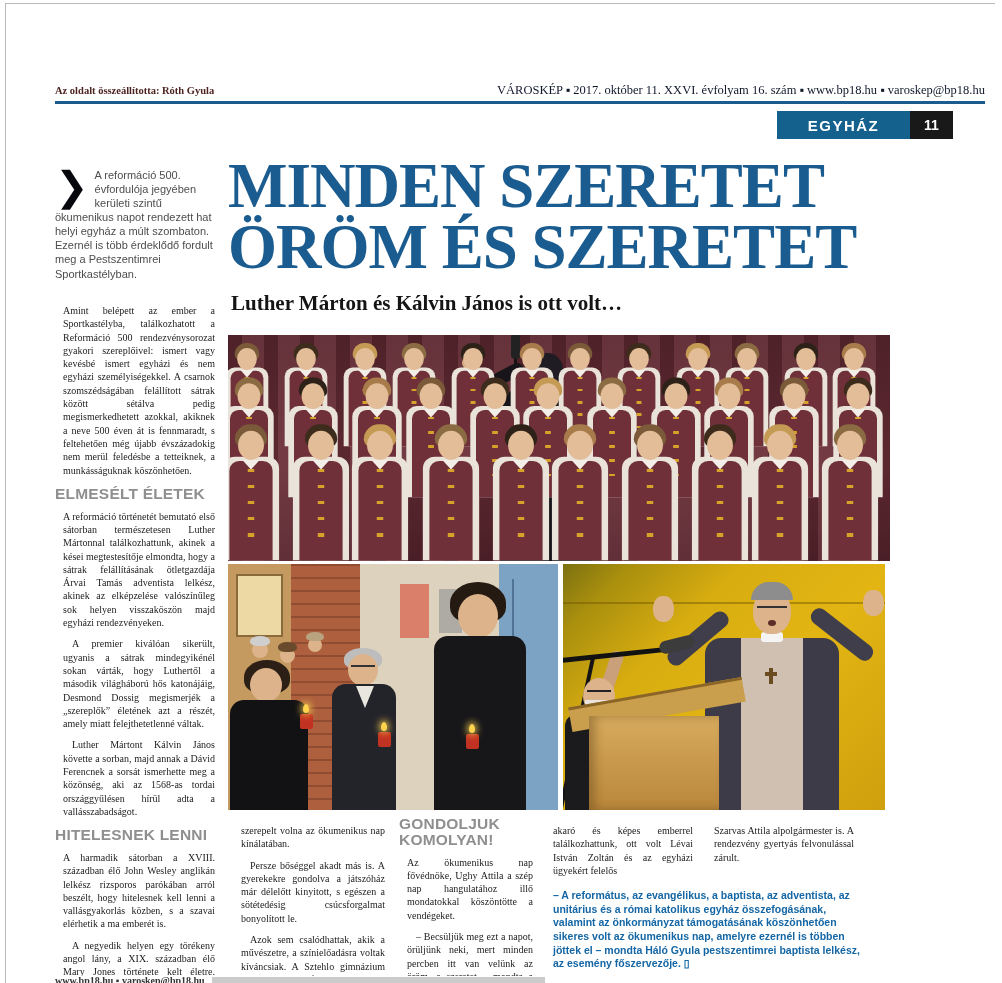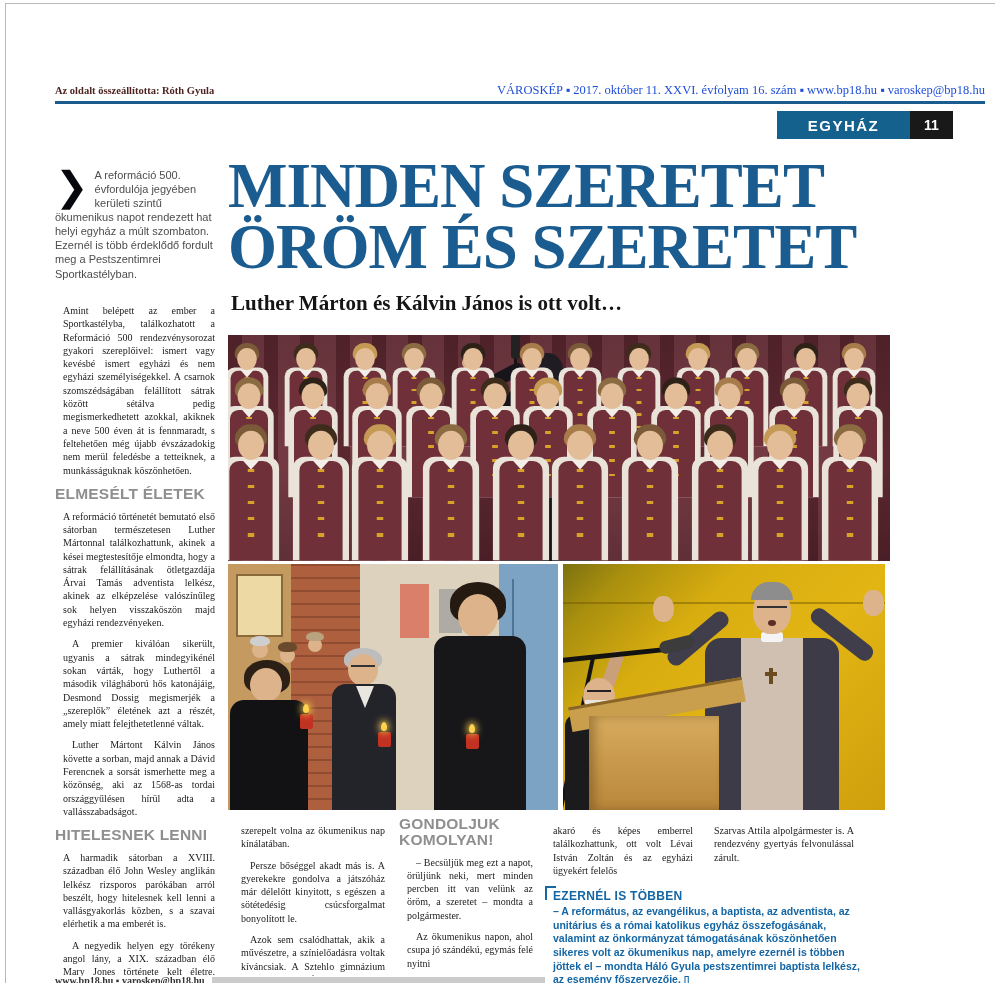--- a/index.html
+++ b/index.html
@@ -5,21 +5,21 @@
   html,body{margin:0;padding:0;background:#fff;}
   #page{position:relative;width:1002px;height:983px;background:#fff;overflow:hidden;
         font-family:"Liberation Serif",serif;color:#1e1e1e;}
   .abs{position:absolute;}
   
   .scan-left{left:5px;top:3px;width:1px;height:980px;background:#b9b9b9;}
   .scan-top{left:5px;top:3px;width:990px;height:1px;background:#b9b9b9;}
 
   
   .hdr-left{left:55px;top:85px;font-size:10.5px;font-weight:bold;color:#4c2420;font-family:"Liberation Serif",serif;}
-  .hdr-center{left:360px;top:83px;width:625px;text-align:right;font-size:12.5px;color:#1d4ed8;}
+  .hdr-center{left:360px;top:83px;width:625px;text-align:right;font-size:12.5px;color:#0f172a;}
   .blue-rule{left:55px;top:101px;width:930px;height:3px;background:#1b5c8e;}
   .strap-text{left:230px;top:113px;width:543px;text-align:right;font-style:italic;font-weight:bold;
               font-size:17px;color:#1a2533;}
   .section-box{left:777px;top:111px;width:133px;height:28px;background:#15618e;color:#fff;
                font-family:"Liberation Sans",sans-serif;font-weight:bold;font-size:15px;letter-spacing:1.5px;
                display:flex;align-items:center;justify-content:center;}
   .pagenum-box{left:910px;top:111px;width:43px;height:28px;background:#191919;color:#fff;
                font-family:"Liberation Sans",sans-serif;font-weight:bold;font-size:14px;
                display:flex;align-items:center;justify-content:center;}
 
@@ -446,30 +446,30 @@
     <div class="abs lect"></div>
   </div>
 
   <div class="abs col" id="col2">
     <p class="first">szerepelt volna az ökumenikus nap kínálatában.</p>
     <p>Persze bőséggel akadt más is. A gyerekekre gondolva a játszóház már délelőtt kinyitott, s egészen a sötétedésig csúcsforgalmat bonyolított le.</p>
     <p>Azok sem csalódhattak, akik a művészetre, a színielőadásra voltak kíváncsiak. A Sztehlo gimnázium lassacskán profinak mondható társulata vastapsot kapott a Sportkastély közönségétől, miután bemutatta – a sokadik sikert aratva – a Filmszakadás című musicalt.</p>
   </div>
   <div class="abs col" id="col3">
     <div class="colhead" style="margin-top:0">GONDOLJUK KOMOLYAN!</div>
+    <p class="first">Az ökumenikus nap fővédnöke, Ughy Attila a szép nap hangulatához illő mondatokkal köszöntötte a vendégeket.</p>
     <p>– Becsüljük meg ezt a napot, örüljünk neki, mert minden percben itt van velünk az öröm, a szeretet – mondta a polgármester.</p>
     <p>Az ökumenikus napon, ahol csupa jó szándékú, egymás felé nyitni</p>
   </div>
   <div class="abs col" id="col4">
     <p class="first">akaró és képes emberrel találkozhattunk, ott volt Lévai István Zoltán és az egyházi ügyekért felelős</p>
   </div>
   <div class="abs col" id="col5">
     <p class="first">Szarvas Attila alpolgármester is. A rendezvény gyertyás felvonulással zárult.</p>
   </div>
 
   <div class="abs infobox">
-    <div class="ib-title">EZERNÉL IS TÖBBEN</div>
     <div class="ib-body">– A református, az evangélikus, a baptista, az adventista, az unitárius és a római katolikus egyház összefogásának, valamint az önkormányzat támogatásának köszönhetően sikeres volt az ökumenikus nap, amelyre ezernél is többen jöttek el – mondta Háló Gyula pestszentimrei baptista lelkész, az esemény főszervezője. ▯</div>
   </div>
 
   <div class="abs footer-text">www.bp18.hu ▪ varoskep@bp18.hu</div>
   <div class="abs footer-bar"></div>
 </div>
 
 </body></html>

